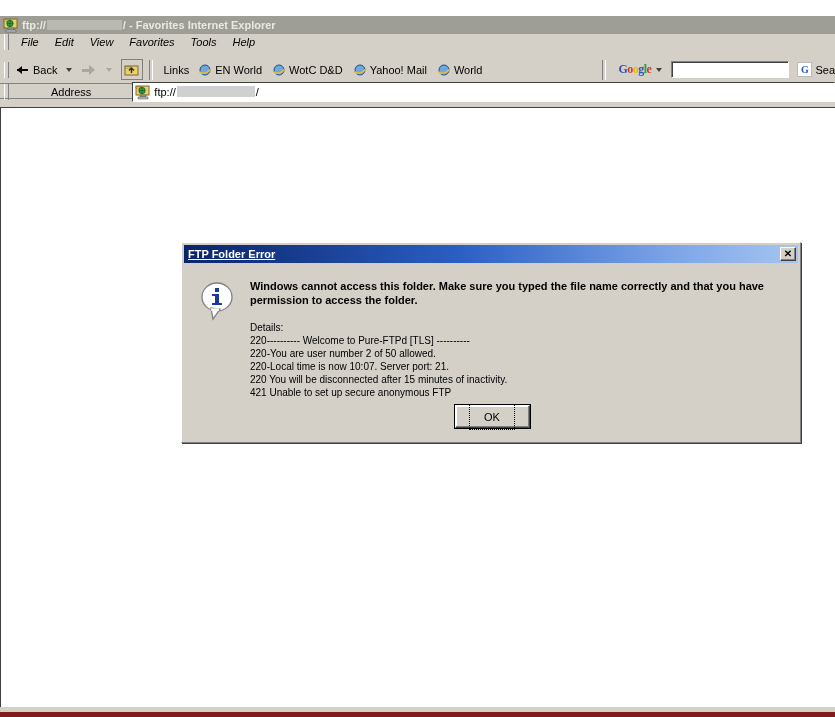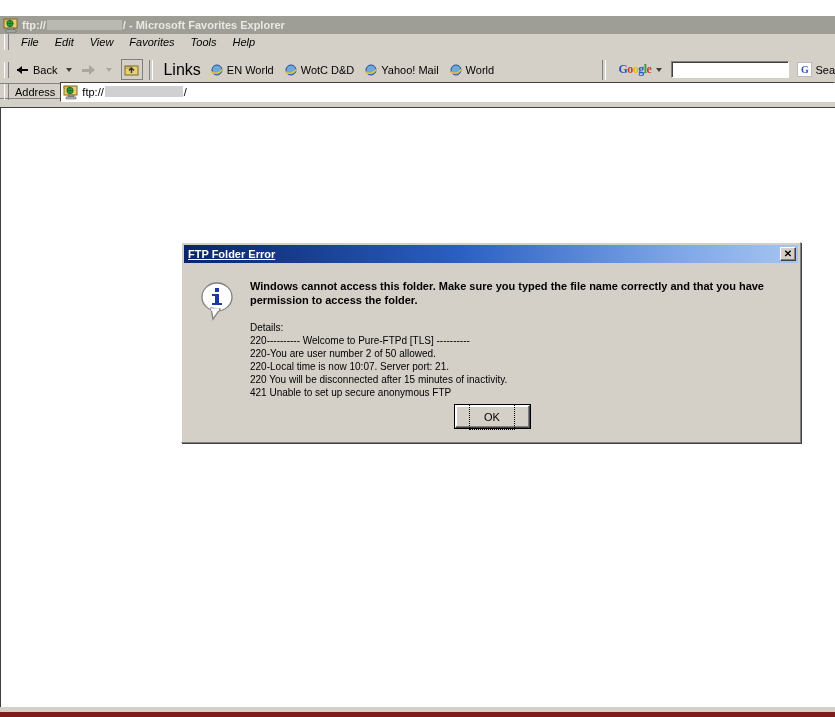--- a/index.html
+++ b/index.html
@@ -153,21 +153,21 @@
     margin-left: 4px;
     box-sizing: border-box;
   }
   .sep-vert {
     width: 2px; height: 20px;
     border-left: 1px solid #808080;
     border-right: 1px solid #ffffff;
     margin: 0 6px;
     flex: 0 0 auto;
   }
-  .links-label { font-size: 16px; padding: 0 4px; }
+  .links-label { font-size: 11px; padding: 0 4px; }
   .link-item {
     display: flex;
     align-items: center;
     font-size: 11px;
     padding: 0 5px;
     white-space: nowrap;
   }
   .ie-icon {
     width: 14px; height: 14px;
     margin-right: 3px;
@@ -216,20 +216,21 @@
   
   .addressbar {
     position: absolute;
     left: 0; top: 69px;
     width: 835px; height: 14px;
     background: #d4d0c8;
     display: flex;
     align-items: center;
     box-sizing: border-box;
     border-bottom: 1px solid #808080;
+    gap: 36px;
   }
   .addr-label { font-size: 11px; padding: 0 5px 0 2px; }
   .addr-field {
     flex: 1 1 auto;
     height: 20px;
     background: #fff;
     border-top: 1px solid #404040;
     border-left: 1px solid #404040;
     border-right: 1px solid #ffffff;
     border-bottom: 1px solid #ffffff;
@@ -405,21 +406,21 @@
         <path d="M1 4 L6 4 L7 2.5 L1 2.5 Z" fill="#f0dc90" stroke="#806820" stroke-width="0.6"></path>
         <circle cx="7" cy="6.5" r="3.2" fill="#2e9e3e" stroke="#11541f" stroke-width="0.7"></circle>
         <path d="M4 6.5 H10 M7 3.4 V9.6" stroke="#11541f" stroke-width="0.5"></path>
         <rect x="5" y="11" width="6" height="2" fill="#a0a0a0" stroke="#505050" stroke-width="0.5"></rect>
         <rect x="3" y="13" width="10" height="2" fill="#c0c0c0" stroke="#505050" stroke-width="0.5"></rect>
       </svg>
     </span>
     <span class="title-text">
       <span>ftp://</span>
         <span class="redact-title"></span>
-        <span>/ - Microsoft Favorites Explorer</span>
+        <span>/ - Favorites Internet Explorer</span>
     </span>
   </div>
 
   <div class="menubar">
     <span class="gripper"></span>
     <span class="menu-item">File</span>
     <span class="menu-item">Edit</span>
     <span class="menu-item">View</span>
     <span class="menu-item">Favorites</span>
     <span class="menu-item">Tools</span>

